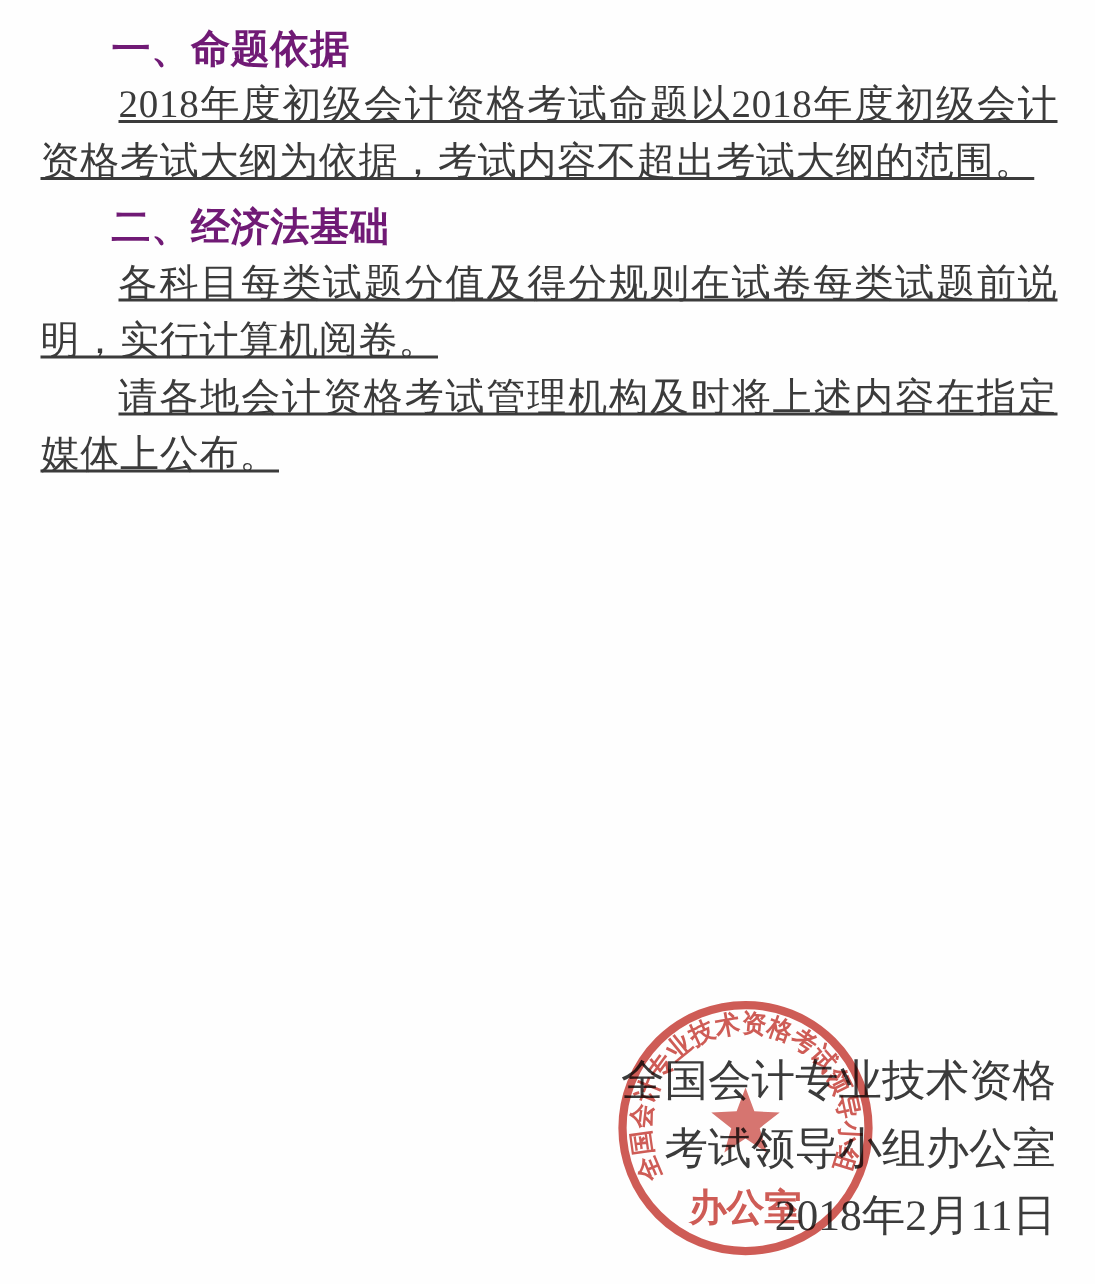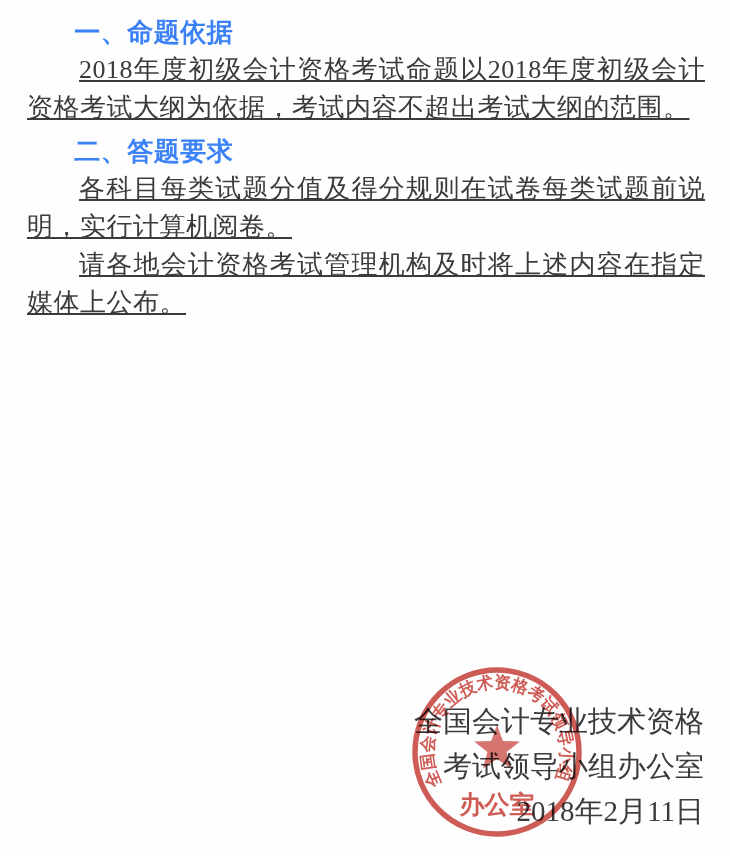--- a/index.html
+++ b/index.html
@@ -15,21 +15,21 @@
     padding: 13px 25px 0 27px;
     font-size: 26px;
     line-height: 38px;
     color: #3b3b3b;
     letter-spacing: 0.5px;
   }
   .content p { margin: 0; }
   .heading {
     font-family: "Liberation Sans", "DejaVu Sans", sans-serif;
     font-weight: 700;
-    color: #3b82f6;
+    color: #701a75;
     text-indent: 1.82em;
     margin-top: 5px !important;
   }
   .content .heading:first-child { margin-top: 0 !important; }
   .para {
     text-indent: 2em;
     text-align: justify;
     text-justify: inter-ideograph;
     text-decoration: underline;
   }
@@ -67,21 +67,21 @@
 </style>
 </head>
 <body>
 
 <div class="page">
 
   <div class="content">
     <p class="heading">一、命题依据</p>
     <p class="para">2018年度初级会计资格考试命题以2018年度初级会计资格考试大纲为依据，考试内容不超出考试大纲的范围。</p>
 
-    <p class="heading">二、答题要求</p>
+    <p class="heading">二、经济法基础</p>
 
 
     <p class="para">各科目每类试题分值及得分规则在试卷每类试题前说明，实行计算机阅卷。</p>
     <p class="para">请各地会计资格考试管理机构及时将上述内容在指定媒体上公布。</p>
   </div>
 
   <div class="signature">
     <p>全国会计专业技术资格</p>
     <p>考试领导小组办公室</p>
     <p>2018年2月11日</p>

